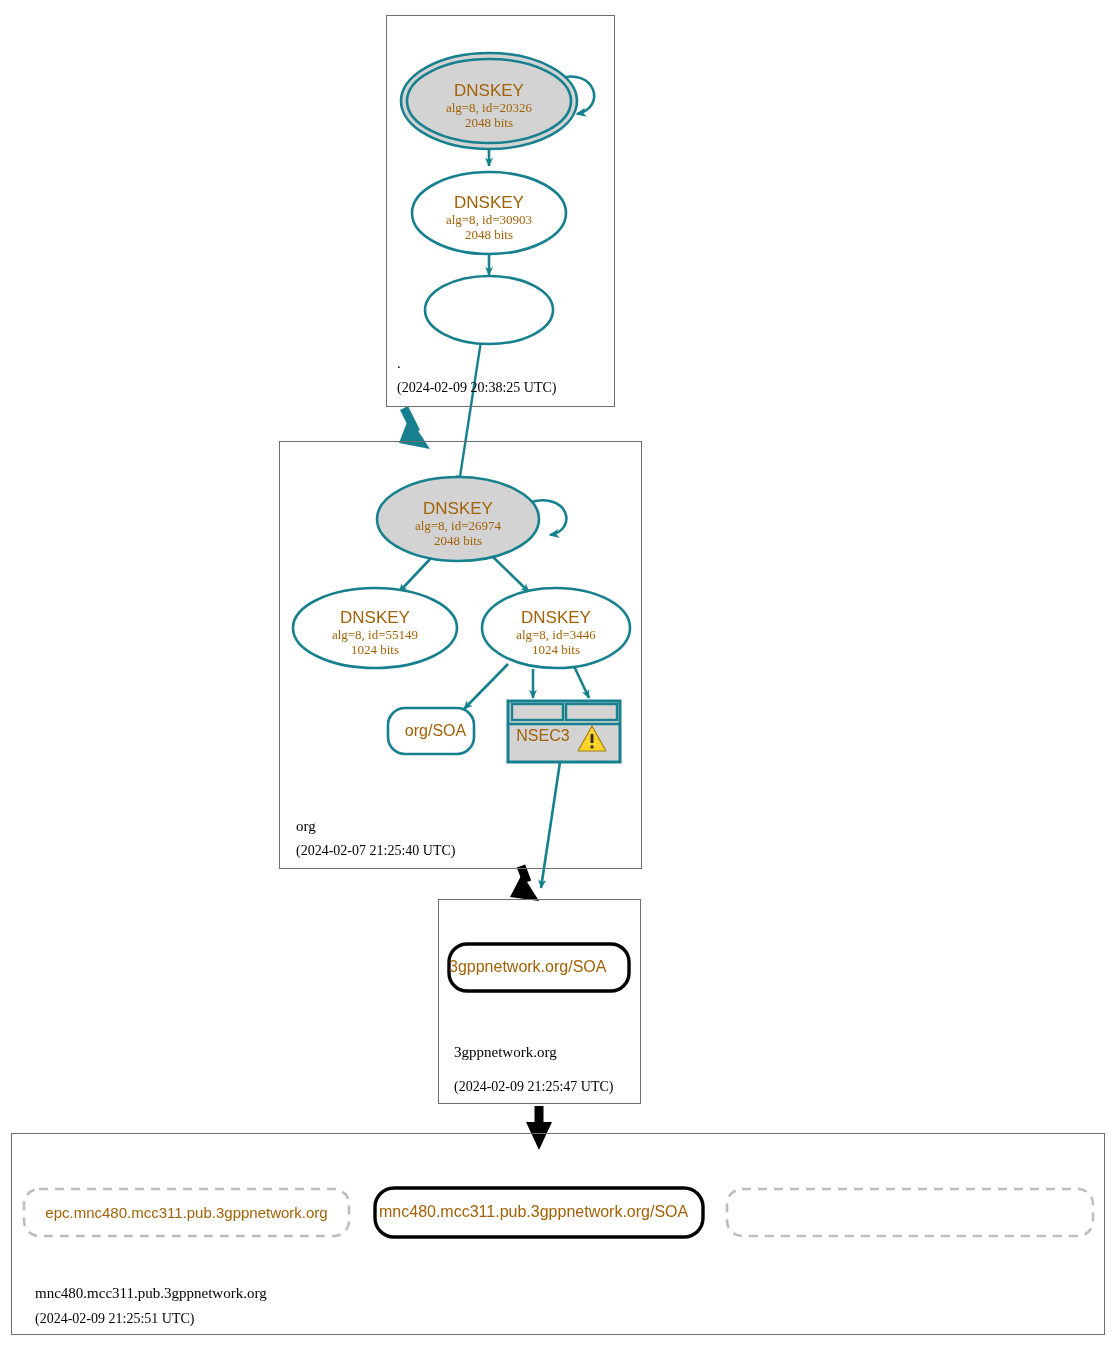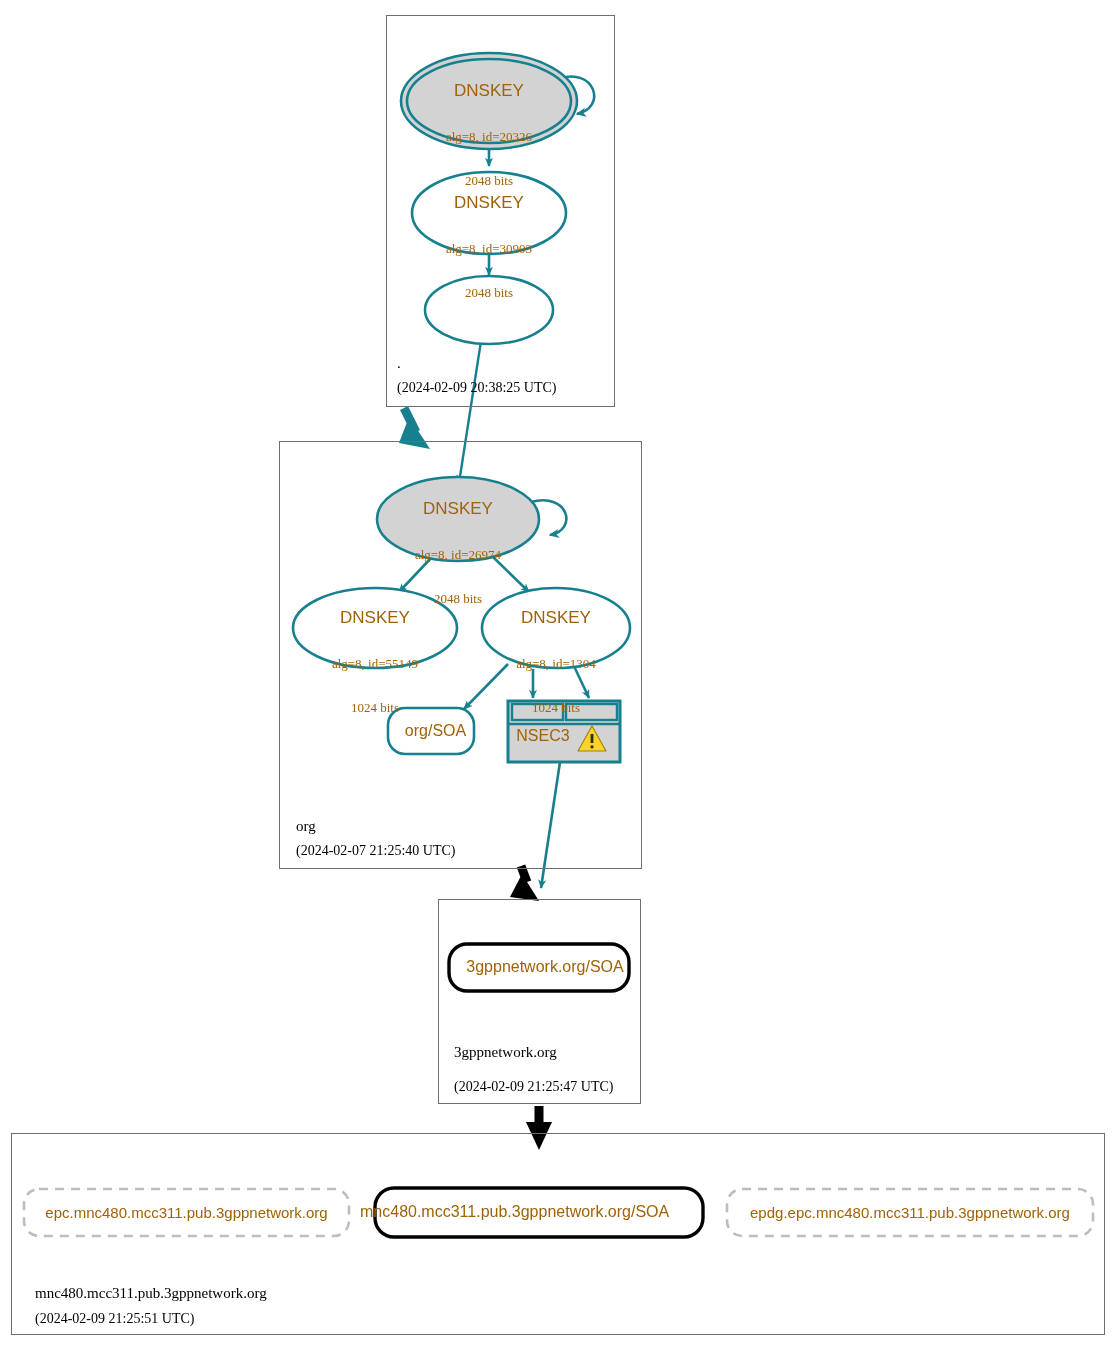--- a/index.html
+++ b/index.html
@@ -19,21 +19,21 @@
   }
   .zone-name{font-size:15px;}
   .zone-time{font-size:14px;}
 
   
   .node-text{
     position:absolute;text-align:center;white-space:nowrap;color:#a16207;
     pointer-events:none;
   }
   .nt-title{font-family:"Liberation Sans",sans-serif;font-size:17px;line-height:19px;}
-  .nt-sub{font-family:"Liberation Serif",serif;font-size:13px;line-height:15px;margin-top:29px;}
+  .nt-sub{font-family:"Liberation Serif",serif;font-size:13px;line-height:15px;}
   .rr-label{font-family:"Liberation Sans",sans-serif;font-size:16px;line-height:18px;}
   .rr-label-sm{font-family:"Liberation Sans",sans-serif;font-size:15px;line-height:17px;}
 </style>
 </head>
 <body>
 
 <div id="stage">
 
   <svg id="canvas" viewBox="0 0 1117 1347">
     <defs>
@@ -198,27 +198,26 @@
   </div>
 
   <div class="node-text" style="left:275px;top:608px;width:200px;">
     <div class="nt-title">DNSKEY</div>
     <div class="nt-sub">alg=8, id=55149</div>
     <div class="nt-sub">1024 bits</div>
   </div>
 
   <div class="node-text" style="left:456px;top:608px;width:200px;">
     <div class="nt-title">DNSKEY</div>
-    <div class="nt-sub">alg=8, id=1304</div>
+    <div class="nt-sub">alg=8, id=3446</div>
     <div class="nt-sub">1024 bits</div>
   </div>
 
   <div class="node-text rr-label" style="left:388px;top:722px;width:95px;">org/SOA</div>
 
   <div class="node-text rr-label" style="left:512px;top:727px;width:62px;">NSEC3</div>
 
-  <div class="node-text rr-label" style="left:449px;top:958px;width:192px;">3gppnetwork.org/SOA</div>
+  <div class="node-text rr-label" style="left:449px;top:958px;width:148px;">3gppnetwork.org/SOA</div>
 
   <div class="node-text rr-label-sm" style="left:24px;top:1204px;width:325px;">epc.mnc480.mcc311.pub.3gppnetwork.org</div>
-  <div class="node-text rr-label" style="left:360px;top:1203px;width:296px;">mnc480.mcc311.pub.3gppnetwork.org/SOA</div>
-  <div class="node-text rr-label-sm" style="left:727px;top:1204px;width:366px;">epdg.epc.mnc480.mcc311.pub.3gppnetwork.org</div>
+  <div class="node-text rr-label" style="left:379px;top:1203px;width:296px;">mnc480.mcc311.pub.3gppnetwork.org/SOA</div>
 
 </div>
 
 </body></html>

